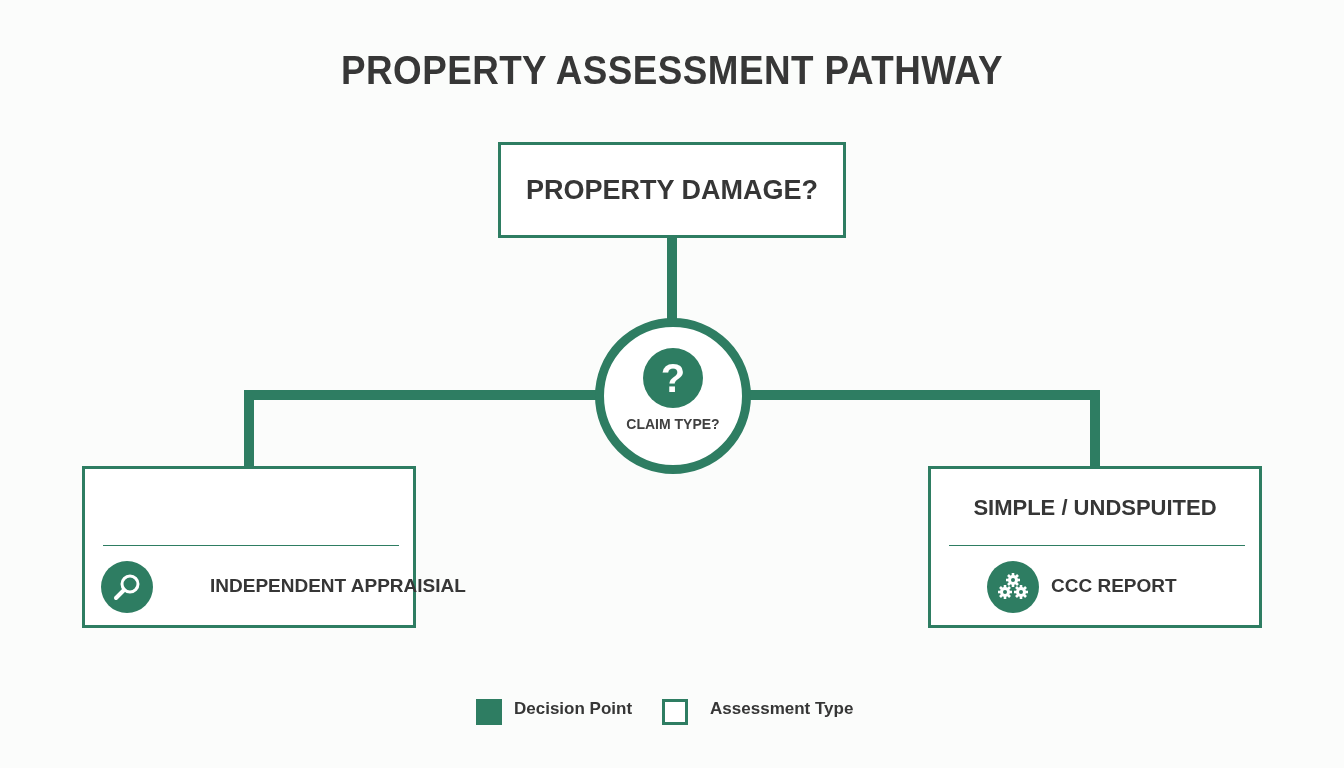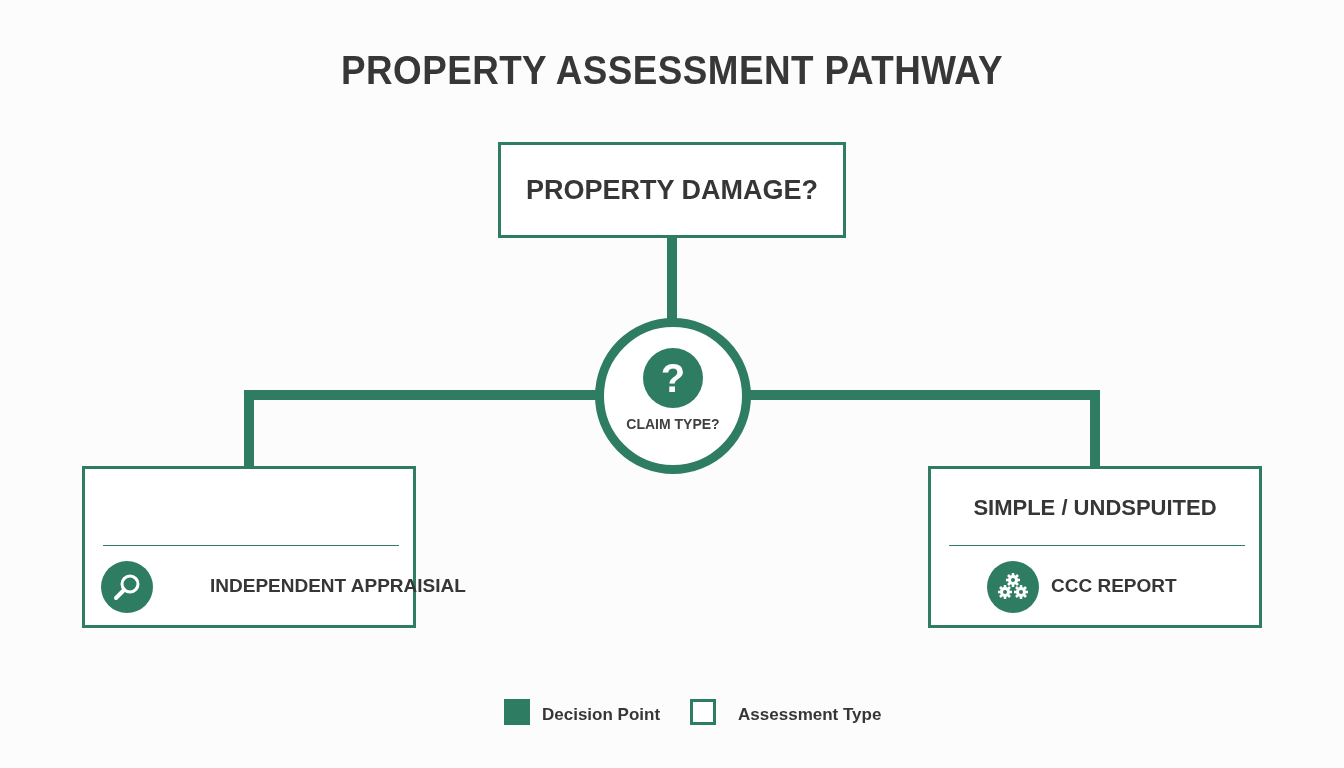--- a/index.html
+++ b/index.html
@@ -114,18 +114,18 @@
       <g fill="#2e7d62">
         <circle cx="17" cy="10" r="2"></circle>
           <circle cx="9" cy="22" r="2"></circle>
           <circle cx="25" cy="22" r="2"></circle>
       </g>
     </svg>
   </div>
   <div class="item-label" style="left:120px; top:106px;">CCC REPORT</div>
 </div>
 
-<div class="abs" style="left:504px; top:699px; display:flex; align-items:flex-end;">
+<div class="abs" style="left:476px; top:699px; display:flex; align-items:flex-start;">
   <div class="legend-swatch" style="background:#2e7d62;"></div>
   <span class="legend-label" style="margin-left:12px;">Decision Point</span>
   <div class="legend-swatch" style="border:3px solid #2e7d62; background:#ffffff; margin-left:30px;"></div>
   <span class="legend-label" style="margin-left:22px;">Assessment Type</span>
 </div>
 
 </body></html>

